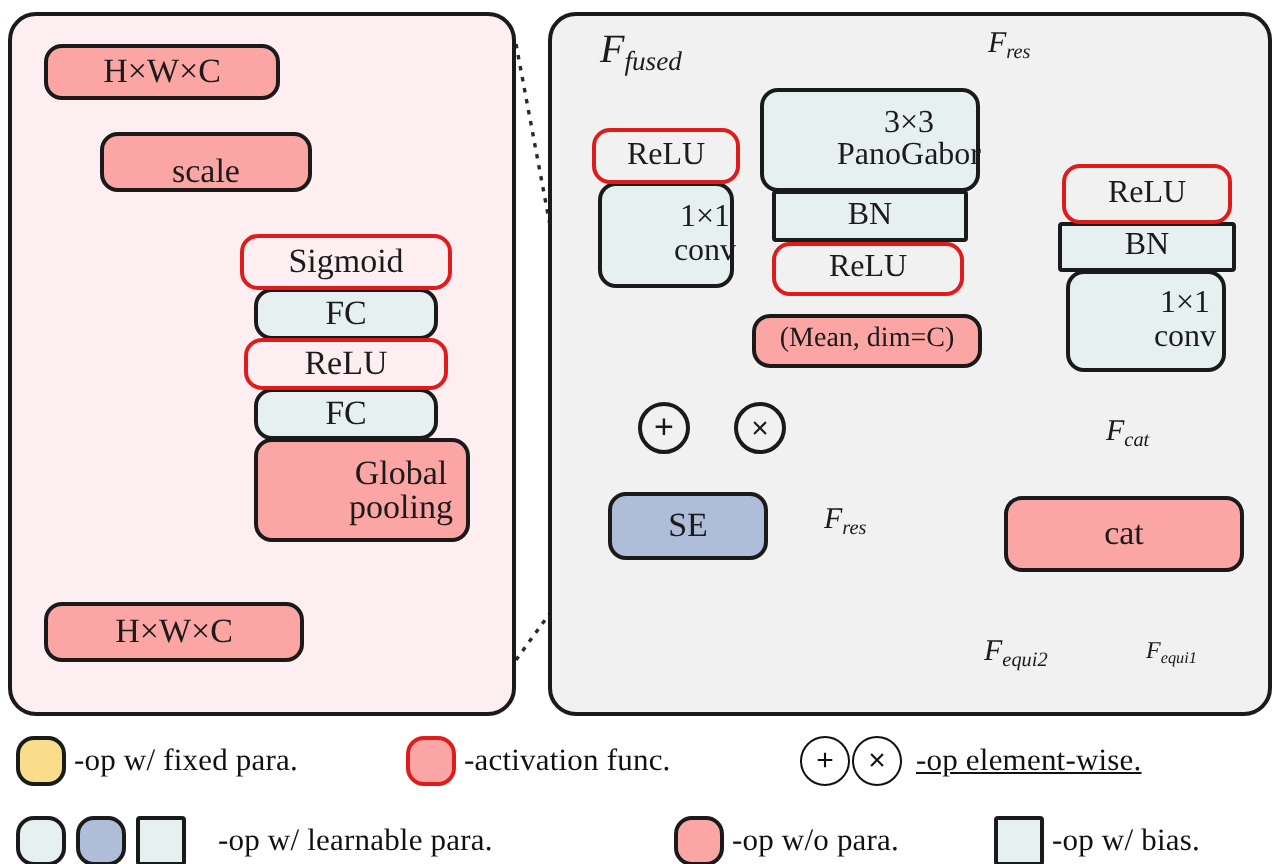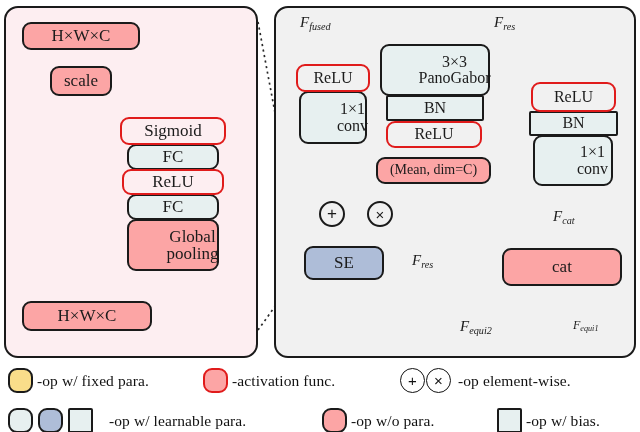--- a/index.html
+++ b/index.html
@@ -113,54 +113,54 @@
       <path d="M258,330 L300,272"></path>
     </g>
   </svg>
 
   <div class="panel" id="panel-se"></div>
 
   <div class="node rounded bk fill-white" style="left:22px;top:22px;width:118px;height:28px;font-size:17px;">
     <span>H×W×C</span>
   </div>
 
-  <div class="node rounded bk fill-white" style="left:50px;top:66px;width:62px;height:30px;font-size:17px;">
+  <div class="node rounded bk fill-white" style="left:50px;top:66px;width:106px;height:30px;font-size:17px;align-items:flex-end;">
     <span>scale</span>
   </div>
 
   <div class="node rounded rd fill-none" style="left:120px;top:117px;width:106px;height:28px;font-size:17px;z-index:5;">
     <span>Sigmoid</span>
   </div>
 
   <div class="node rounded bk fill-teal" style="left:127px;top:144px;width:92px;height:26px;font-size:17px;z-index:4;">
     <span>FC</span>
   </div>
 
   <div class="node rounded rd fill-none" style="left:122px;top:169px;width:102px;height:26px;font-size:17px;z-index:5;">
     <span>ReLU</span>
   </div>
 
   <div class="node rounded bk fill-teal" style="left:127px;top:194px;width:92px;height:26px;font-size:17px;z-index:4;">
     <span>FC</span>
   </div>
 
-  <div class="node rounded bk fill-white two-line" style="left:127px;top:219px;width:92px;height:52px;font-size:17px;z-index:3;">
+  <div class="node rounded bk fill-white two-line" style="left:127px;top:219px;width:108px;height:52px;font-size:17px;z-index:3;">
     <span>
         <span style="display:block">Global</span>
         <span style="display:block">pooling</span>
       </span>
   </div>
 
   <div class="node rounded bk fill-white" style="left:22px;top:301px;width:130px;height:30px;font-size:17px;">
     <span>H×W×C</span>
   </div>
 
   <div class="panel" id="panel-main"></div>
 
-  <div class="lbl" style="left:300px;top:14px;font-size:15px;">
+  <div class="lbl" style="left:300px;top:14px;font-size:20px;">
     <span>F</span><span class="sub">fused</span>
   </div>
 
   <div class="node rounded rd fill-none" style="left:296px;top:64px;width:74px;height:28px;font-size:16px;z-index:5;">
     <span>ReLU</span>
   </div>
 
   <div class="node rounded bk fill-teal two-line" style="left:299px;top:91px;width:68px;height:53px;font-size:16px;z-index:4;">
     <span style="white-space:pre-line;"><span style="display:block">1×1</span><span style="display:block">conv</span></span>
   </div>
@@ -213,51 +213,51 @@
   </div>
 
   <div class="node rounded bk fill-white" style="left:502px;top:248px;width:120px;height:38px;font-size:17px;z-index:4;">
     <span>cat</span>
   </div>
 
   <div class="lbl" style="left:553px;top:208px;font-size:15px;">
     <span>F</span><span class="sub">cat</span>
   </div>
 
-  <div class="lbl" style="left:460px;top:318px;font-size:15px;">
+  <div class="lbl" style="left:492px;top:318px;font-size:15px;">
     <span>F</span><span class="sub">equi2</span>
   </div>
   <div class="lbl" style="left:573px;top:318px;font-size:12px;">
     <span>F</span><span class="sub">equi1</span>
   </div>
 
   <div class="lgrow" style="left:203px;top:368px;">
     <div class="sw rounded rd fill-white"></div>
     <div class="lgtext">-activation func.</div>
   </div>
 
   <div class="lgrow" style="left:8px;top:368px;">
     <div class="sw rounded bk fill-yellow"></div>
     <div class="lgtext">-op w/ fixed para.</div>
   </div>
 
   <div class="lgrow" style="left:400px;top:368px;">
     <div class="cirlg">+</div>
     <div class="cirlg" style="margin-left:1px;">×</div>
-    <div class="lgtext" style="margin-left:7px;">-op element-wise.</div>
+    <div class="lgtext" style="margin-left:7px;text-decoration:underline;">-op element-wise.</div>
   </div>
 
   <div class="lgrow" style="left:8px;top:408px;">
     <div class="sw rounded bk fill-teal"></div>
     <div class="sw rounded bk fill-blue" style="margin-left:5px;"></div>
     <div class="sw sq bk fill-teal" style="margin-left:5px;"></div>
     <div class="lgtext" style="margin-left:16px;">-op w/ learnable para.</div>
   </div>
 
-  <div class="lgrow" style="left:322px;top:408px;">
+  <div class="lgrow" style="left:337px;top:408px;">
     <div class="sw rounded bk fill-white"></div>
     <div class="lgtext">-op w/o para.</div>
   </div>
 
   <div class="lgrow" style="left:497px;top:408px;">
     <div class="sw sq bk fill-teal"></div>
     <div class="lgtext">-op w/ bias.</div>
   </div>
 
 </div>

